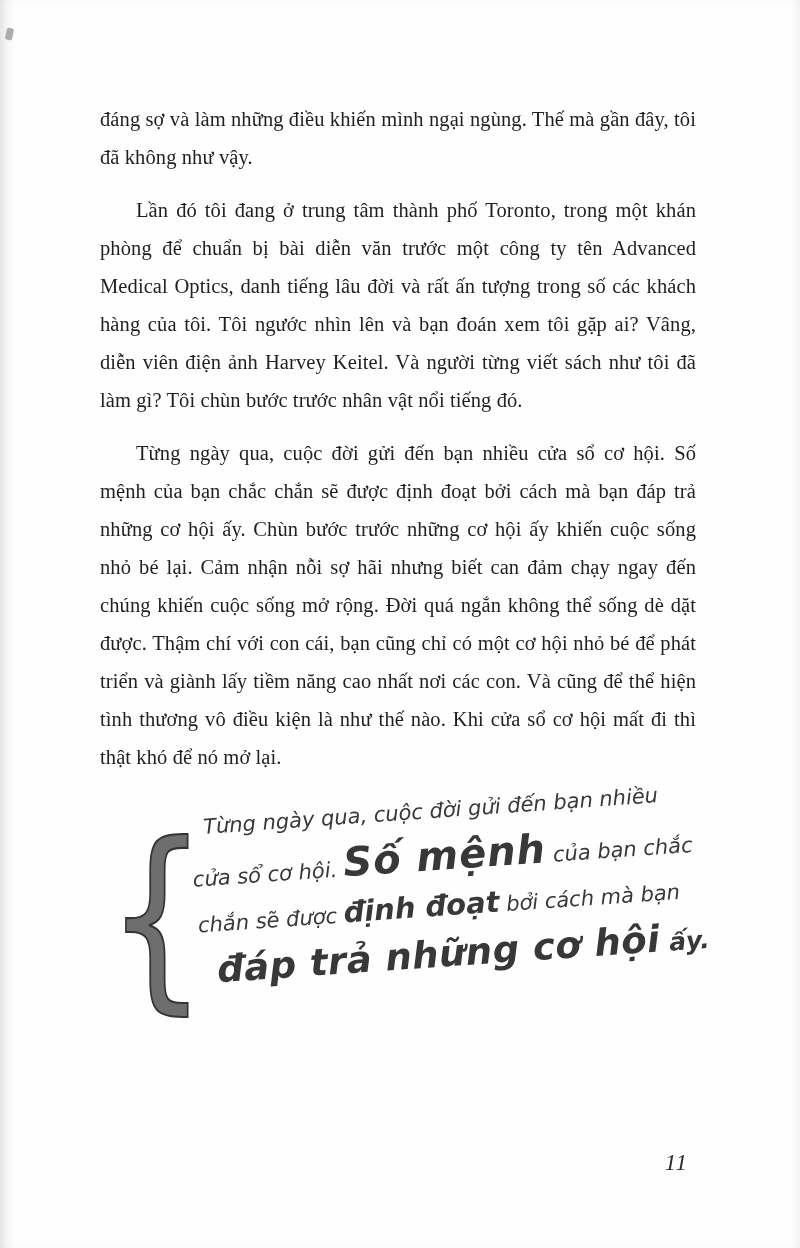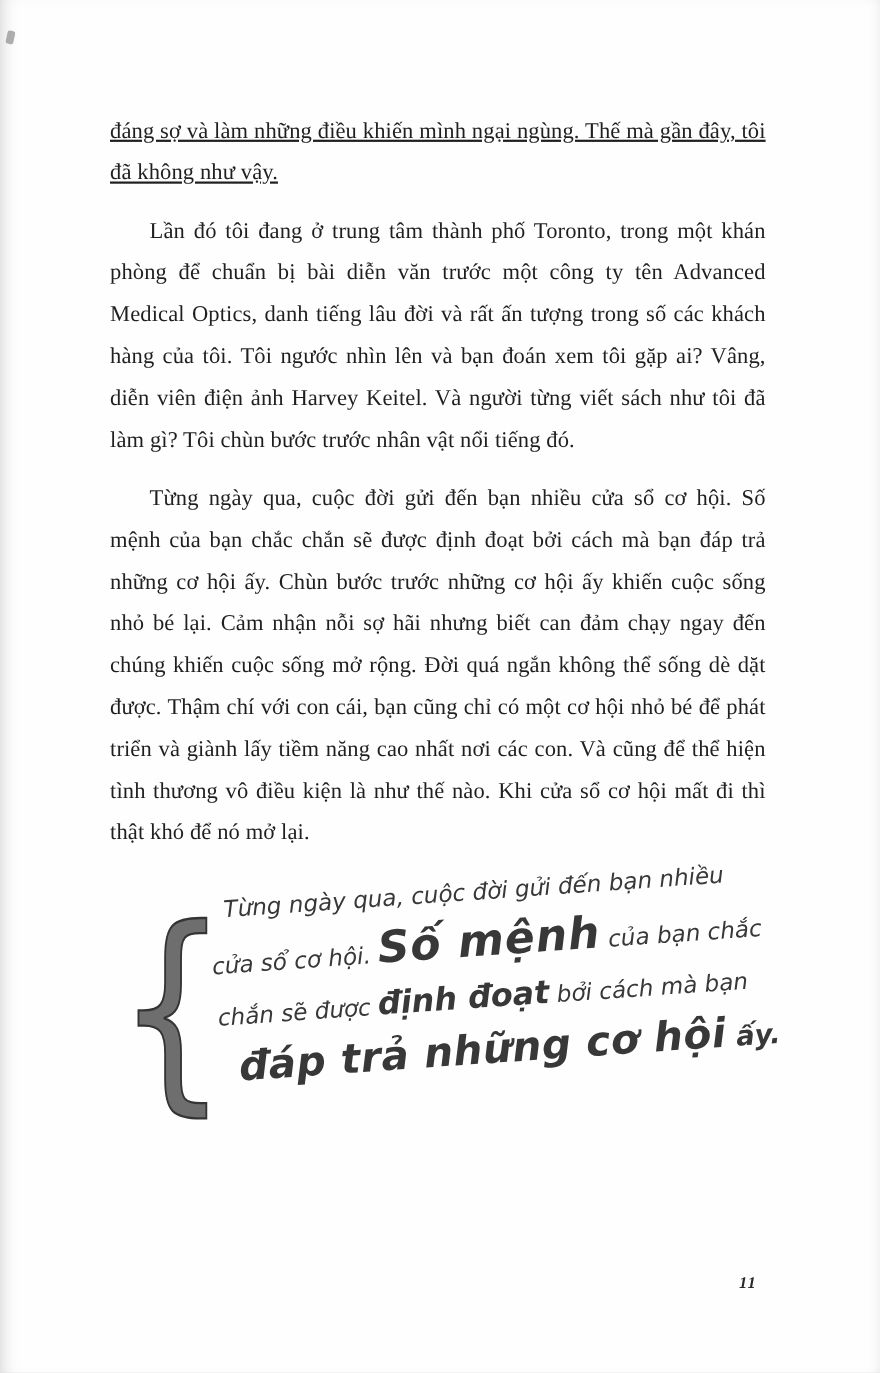--- a/index.html
+++ b/index.html
@@ -30,21 +30,21 @@
     top: 100px;
   }
   .para {
     font-size: 20.5px;
     line-height: 38px;
     text-align: justify;
     margin: 0 0 15px 0;
     text-indent: 36px;
     letter-spacing: 0.1px;
   }
-  .para.no-indent { text-indent: 0; text-decoration: underline; }
+  .para.no-indent { text-indent: 0; }
 
   .pull-quote {
     position: relative;
     margin-top: 34px;
     padding-left: 88px;
     min-height: 215px;
   }
   .brace {
     position: absolute;
     left: 6px;
@@ -75,23 +75,23 @@
   .q-normal { font-size: 21px; }
   .q-xl     { font-size: 40px; font-weight: bold; letter-spacing: 1px; }
   .q-lg     { font-size: 29px; font-weight: bold; }
   .q-xxl    { font-size: 37px; font-weight: bold; letter-spacing: 0.5px; }
   .q-md     { font-size: 25px; font-weight: bold; }
 
   .page-number {
     position: absolute;
     right: 112px;
     bottom: 72px;
-    font-size: 15px;
+    font-size: 23px;
     font-style: italic;
-    font-weight: bold;
+    font-weight: normal;
     color: #2a2a2a;
     letter-spacing: 1px;
   }
 </style>
 </head>
 <body>
 
 <div class="page">
 
   <div class="speck"></div>

